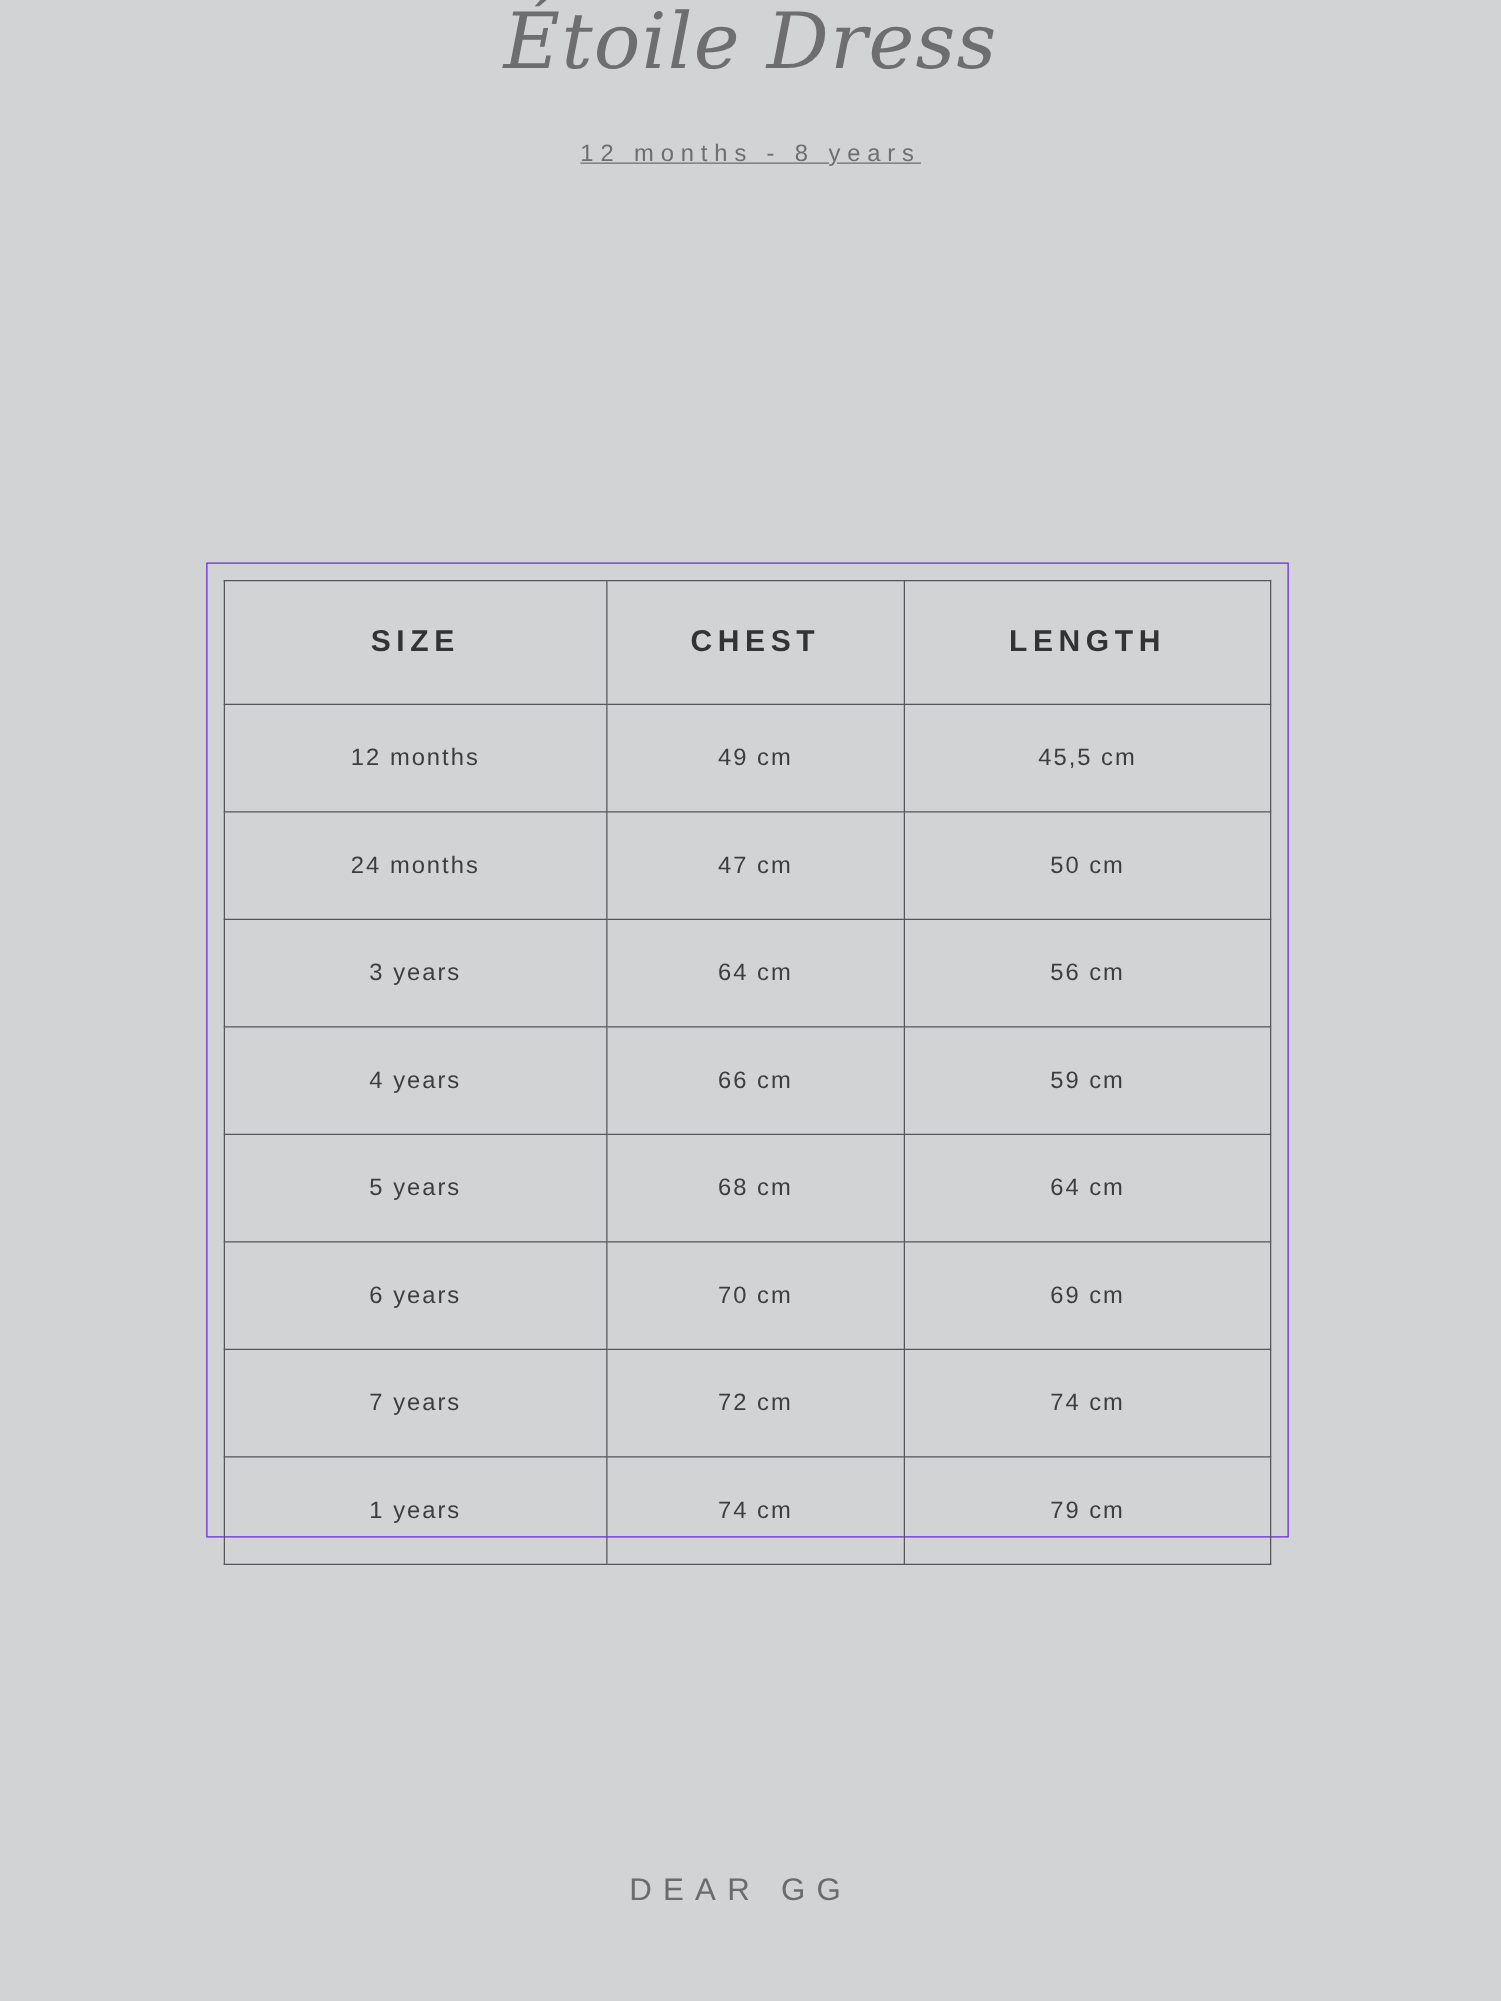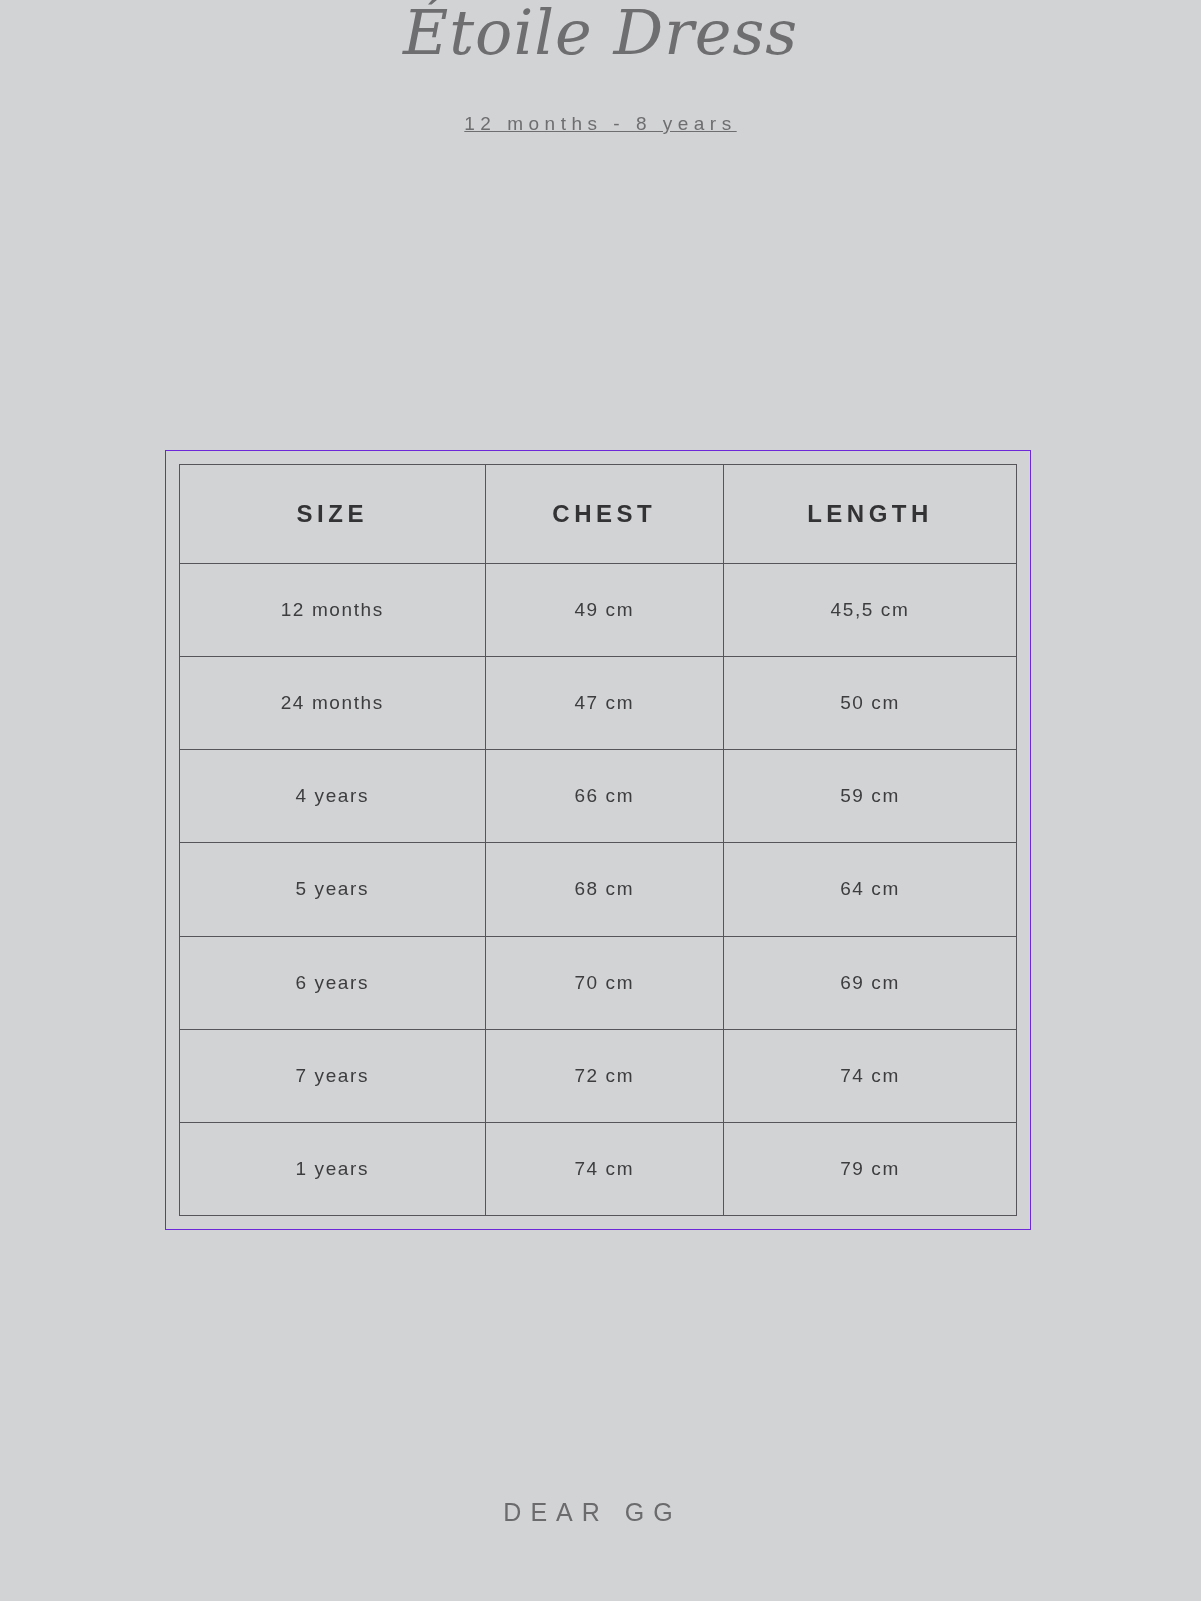--- a/index.html
+++ b/index.html
@@ -122,20 +122,25 @@
           <td>12 months</td>
           <td>49 cm</td>
           <td>45,5 cm</td>
         </tr>
         <tr>
           <td>24 months</td>
           <td>47 cm</td>
           <td>50 cm</td>
         </tr>
         <tr>
+          <td>3 years</td>
+          <td>64 cm</td>
+          <td>56 cm</td>
+        </tr>
+        <tr>
           <td>4 years</td>
           <td>66 cm</td>
           <td>59 cm</td>
         </tr>
         <tr>
           <td>5 years</td>
           <td>68 cm</td>
           <td>64 cm</td>
         </tr>
         <tr>

